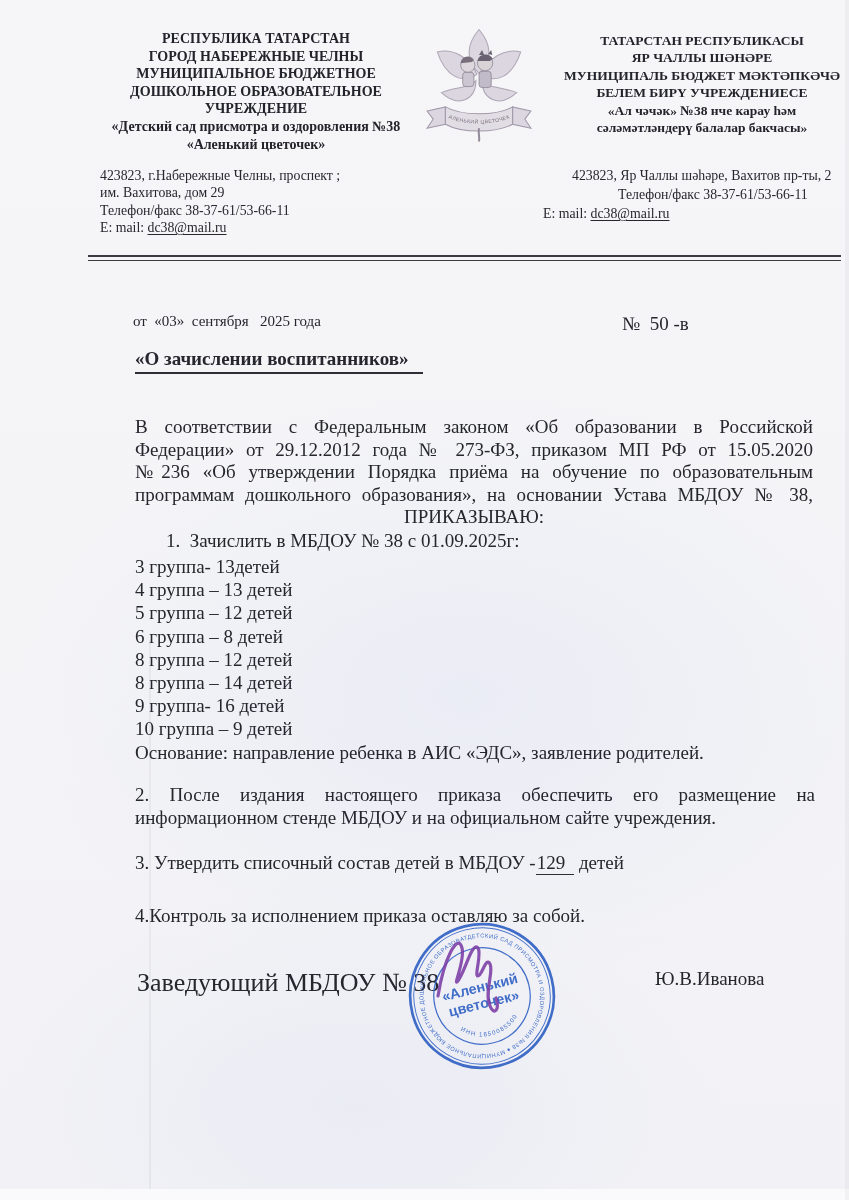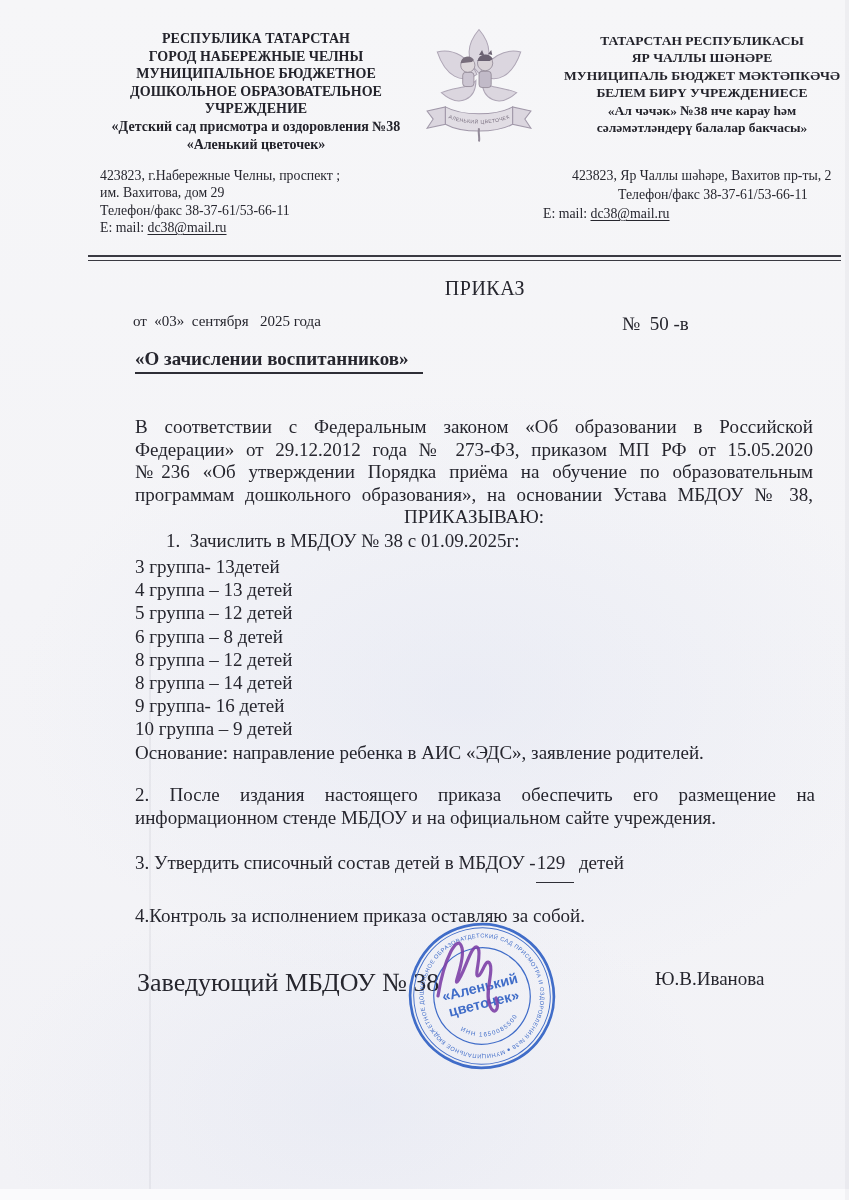--- a/index.html
+++ b/index.html
@@ -27,21 +27,21 @@
   .order-no{left:622px;top:313px;font-size:19px;white-space:pre;}
   .subject{left:135px;top:348px;font-size:19px;}
   .subject span{font-weight:bold;border-bottom:2.6px solid #2e2e36;padding:0 14px 3px 0;}
   .body-par{left:135px;top:416px;width:678px;font-size:19px;line-height:22.5px;}
   .jline{text-align:justify;text-align-last:justify;}
   .resolve{left:135px;top:506px;width:678px;text-align:center;font-size:19px;}
   .item1{left:160px;top:530px;font-size:19px;white-space:pre;margin-left:6px;}
   .groups{left:135px;top:555px;font-size:19px;line-height:23.2px;}
   .item2{left:135px;top:784px;width:680px;font-size:19px;line-height:22.5px;}
   .item3{left:135px;top:852px;font-size:19px;white-space:pre;}
-  .num-u{border-bottom:1.9px solid #2e2e36;padding:0 9px 9px 1px;}
+  .num-u{border-bottom:1.9px solid #2e2e36;padding:0 9px 1px 1px;}
   .item4{left:135px;top:905px;font-size:19px;}
   .sig-label{left:137px;top:968px;font-size:26px;}
   .sig-name{left:655px;top:968px;font-size:19px;}
   
   .stamp{left:400px;top:914px;width:164px;height:164px;transform:rotate(-14deg);opacity:.9;}
   .sign{left:424px;top:918px;width:88px;height:110px;opacity:.88;}
   .emblem{left:423px;top:25px;width:112px;height:118px;opacity:.92;}
   
   .fold{left:149px;top:640px;width:2px;height:560px;background:rgba(125,125,142,.09);}
   .bottom-band{left:0;top:1189px;width:849px;height:11px;background:#fafafc;}
@@ -108,21 +108,20 @@
     <div>Телефон/факс 38-37-61/53-66-11</div>
     <div><span>E: mail: </span><span class="u">dc38@mail.ru</span></div>
   </div>
 
   <div class="abs contact-line" style="left:572px;top:168px;text-align:center;">423823, Яр Чаллы шәһәре, Вахитов пр-ты, 2</div>
   <div class="abs contact-line" style="left:618px;top:187px;">Телефон/факс 38-37-61/53-66-11</div>
   <div class="abs contact-line" style="left:543px;top:206px;"><span>E: mail: </span><span class="u">dc38@mail.ru</span></div>
 
   <div class="abs dbl-rule"></div>
 
-  <div class="abs order-title">ПРИКАЗ</div>
   <div class="abs date-line">от  «03»  сентября   2025 года</div>
   <div class="abs order-no">№  50 -в</div>
   <div class="abs subject"><span>«О зачислении воспитанников»</span></div>
 
   <div class="abs body-par">
     <div class="jline">В соответствии с Федеральным законом «Об образовании в Российской</div>
     <div class="jline">Федерации» от 29.12.2012 года № 273-ФЗ, приказом МП  РФ от 15.05.2020</div>
     <div class="jline">№236 «Об утверждении Порядка приёма на обучение по образовательным</div>
     <div class="jline">программам дошкольного образования», на основании Устава МБДОУ  № 38,</div>
   </div>

